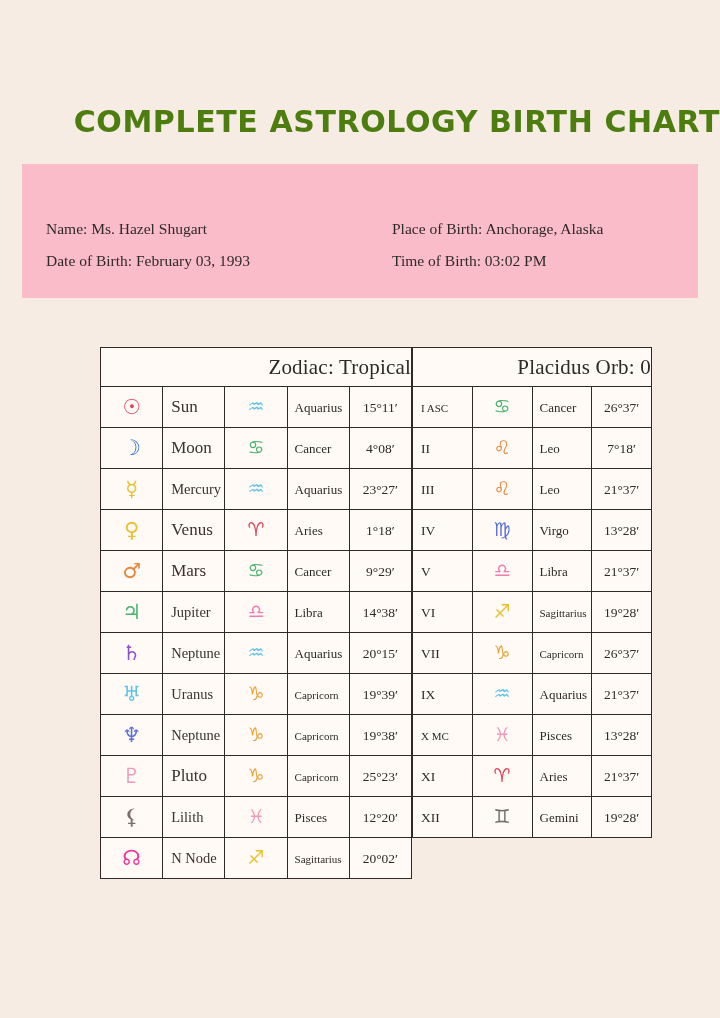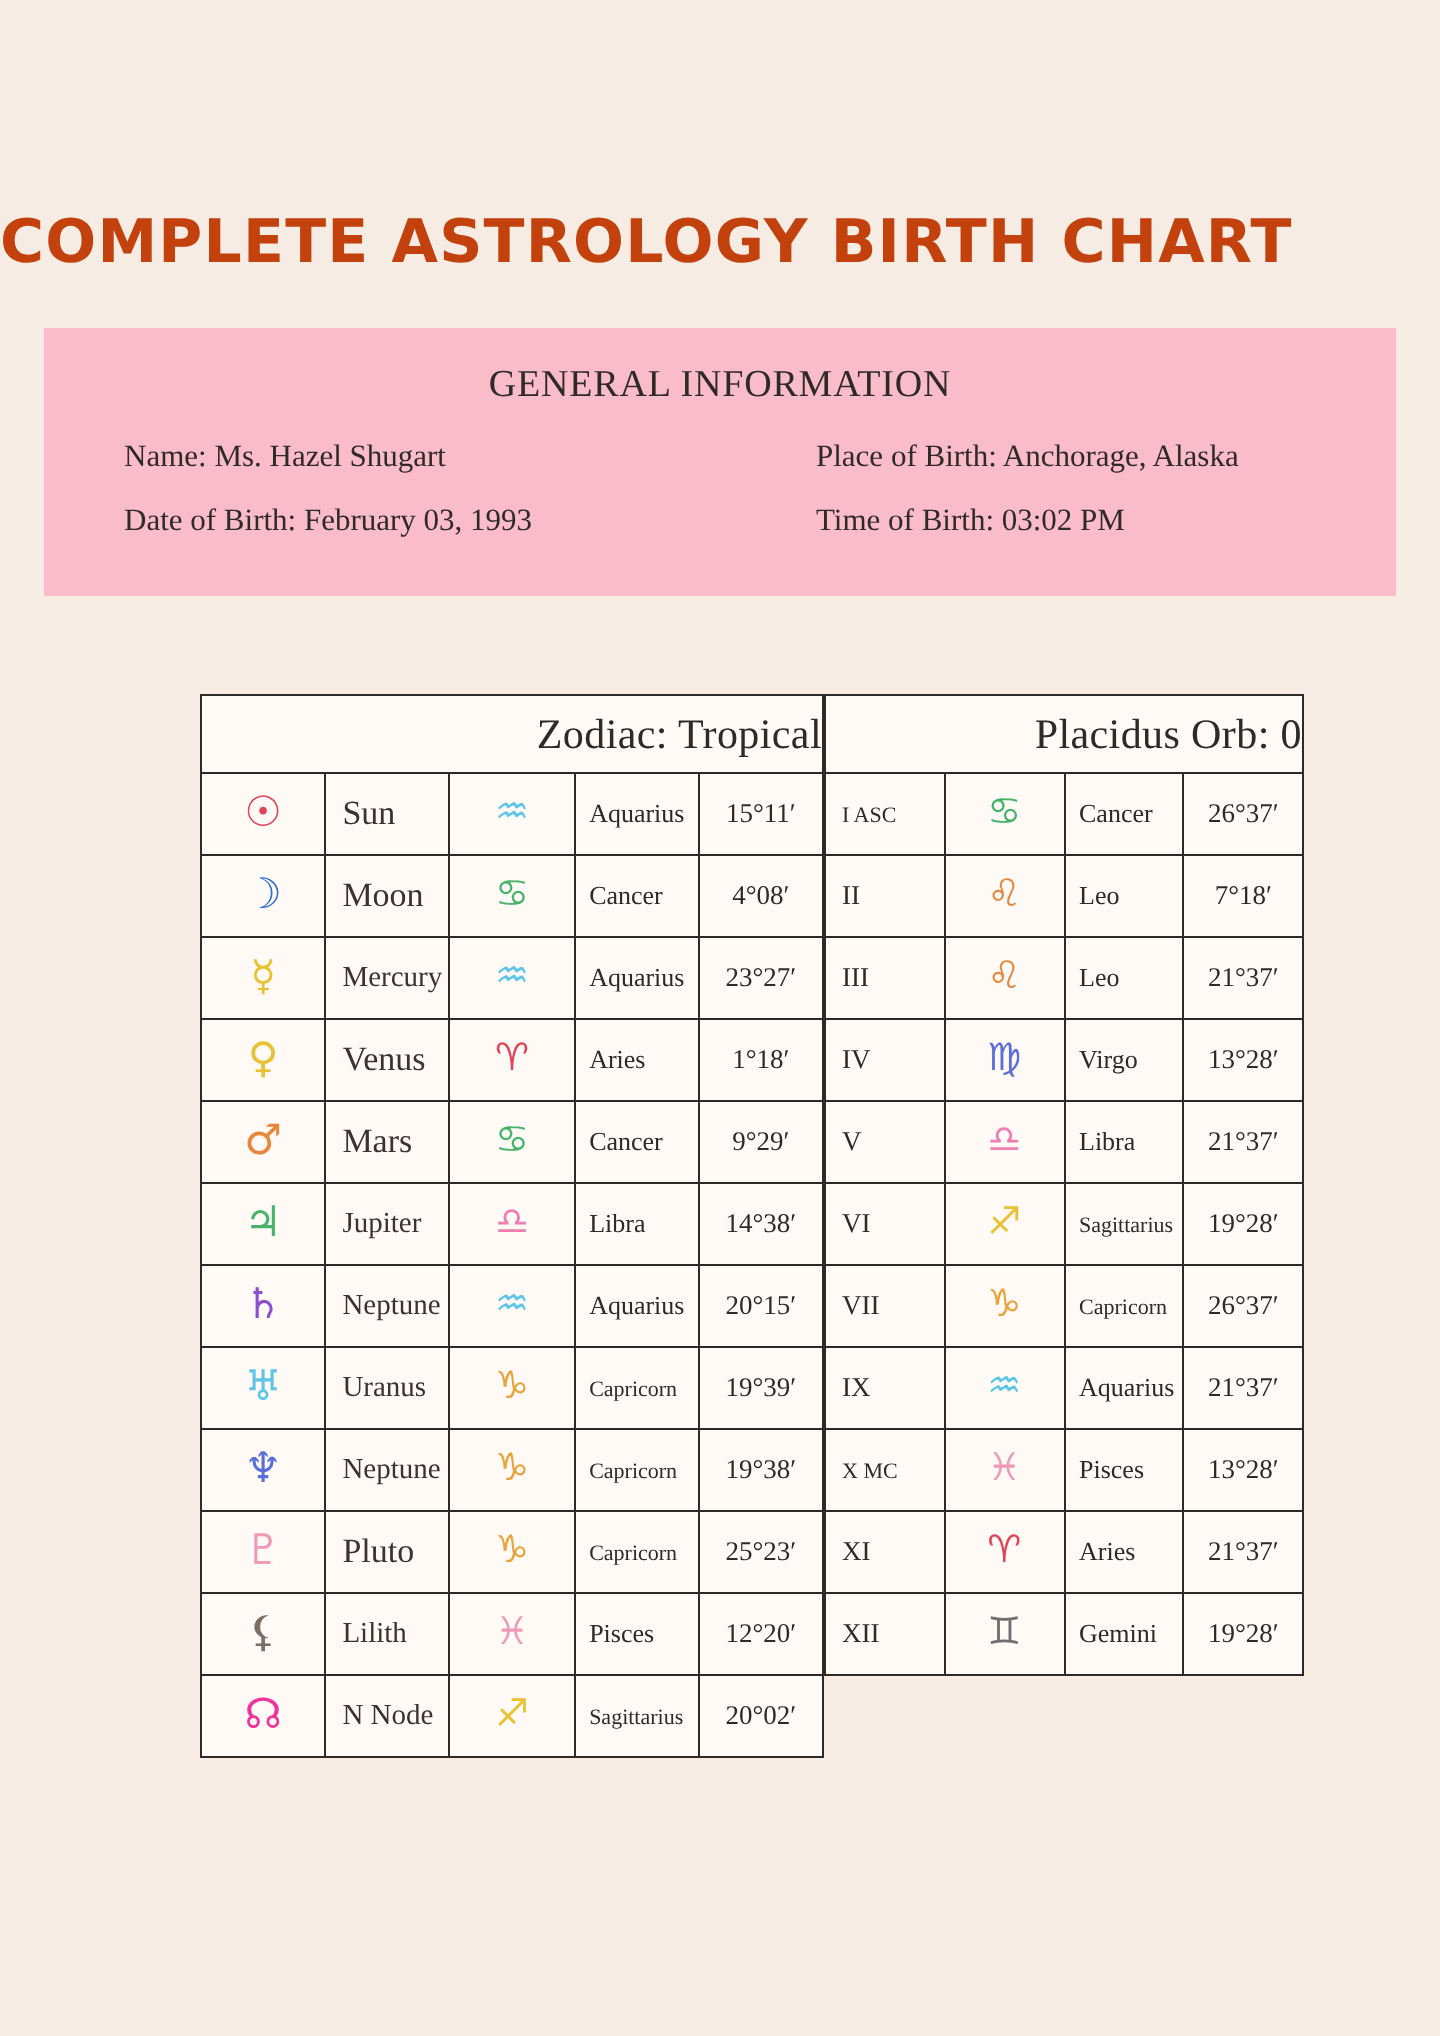--- a/index.html
+++ b/index.html
@@ -16,26 +16,26 @@
     overflow: hidden;
   }
 
   .page {
     width: 720px;
     height: 1018px;
     position: relative;
   }
 
   .title {
-    text-align: left;
+    text-align: right;
     font-family: "DejaVu Sans", sans-serif;
     font-weight: bold;
     font-size: 30px;
     letter-spacing: 0.6px;
-    color: #c2410c;
+    color: #4d7c0f;
     margin: 0;
     padding-top: 104px;
     text-transform: uppercase;
   }
 
   
   .info-band {
     position: absolute;
     top: 164px;
     left: 22px;
@@ -46,21 +46,21 @@
   .info-heading {
     text-align: center;
     font-size: 19px;
     letter-spacing: 0.4px;
     padding-top: 18px;
     color: #2f2a27;
   }
   .info-grid {
     position: absolute;
     top: 56px;
-    left: 16px;
+    left: 0;
     width: 676px;
     display: grid;
     grid-template-columns: 348px 328px;
     row-gap: 14px;
   }
   .info-cell {
     font-size: 15.5px;
     color: #2f2a27;
     white-space: nowrap;
   }
@@ -128,21 +128,20 @@
   .house.wide { font-size: 11px; }
 </style>
 </head>
 <body>
 
 <div class="page">
 
   <h1 class="title">COMPLETE ASTROLOGY BIRTH CHART</h1>
 
   <div class="info-band">
-    <div class="info-heading">GENERAL INFORMATION</div>
     <div class="info-grid">
       <div class="info-cell c1">Name: Ms. Hazel Shugart</div>
       <div class="info-cell c2">Place of Birth: Anchorage, Alaska</div>
       <div class="info-cell c1">Date of Birth: February 03, 1993</div>
       <div class="info-cell c2">Time of Birth: 03:02 PM</div>
     </div>
   </div>
 
   <div class="tables">
 

